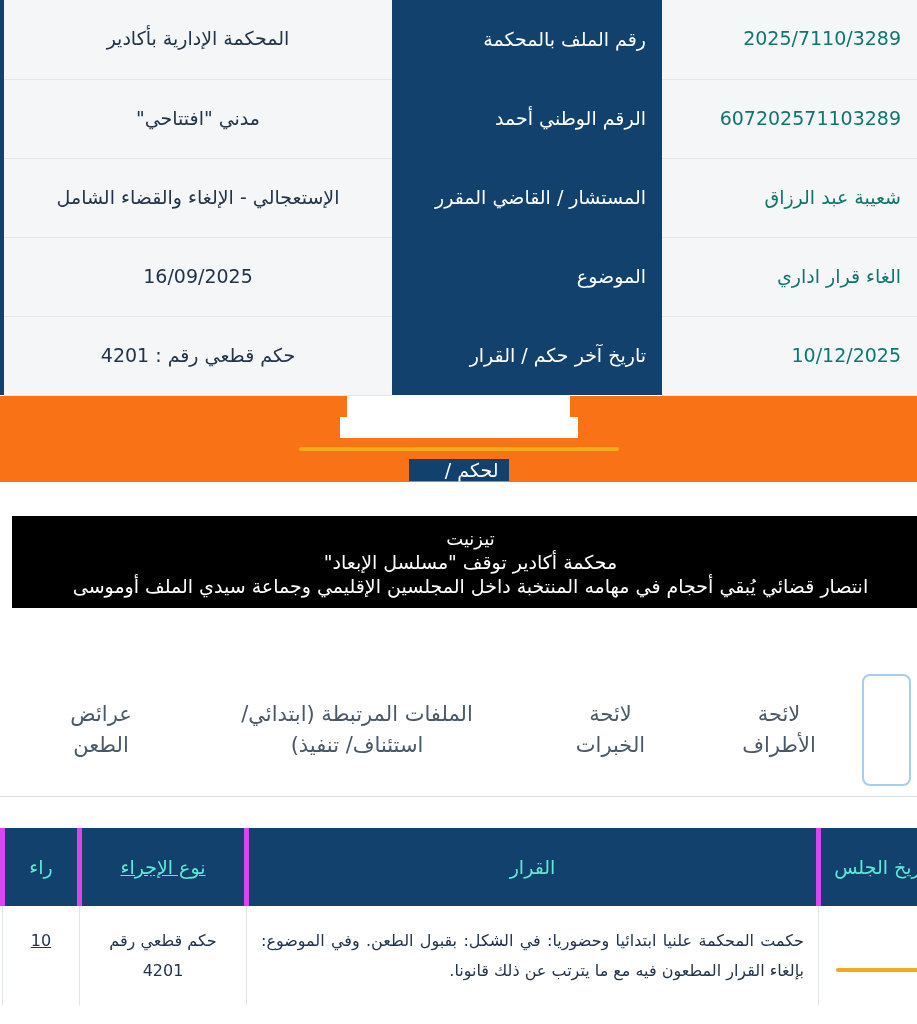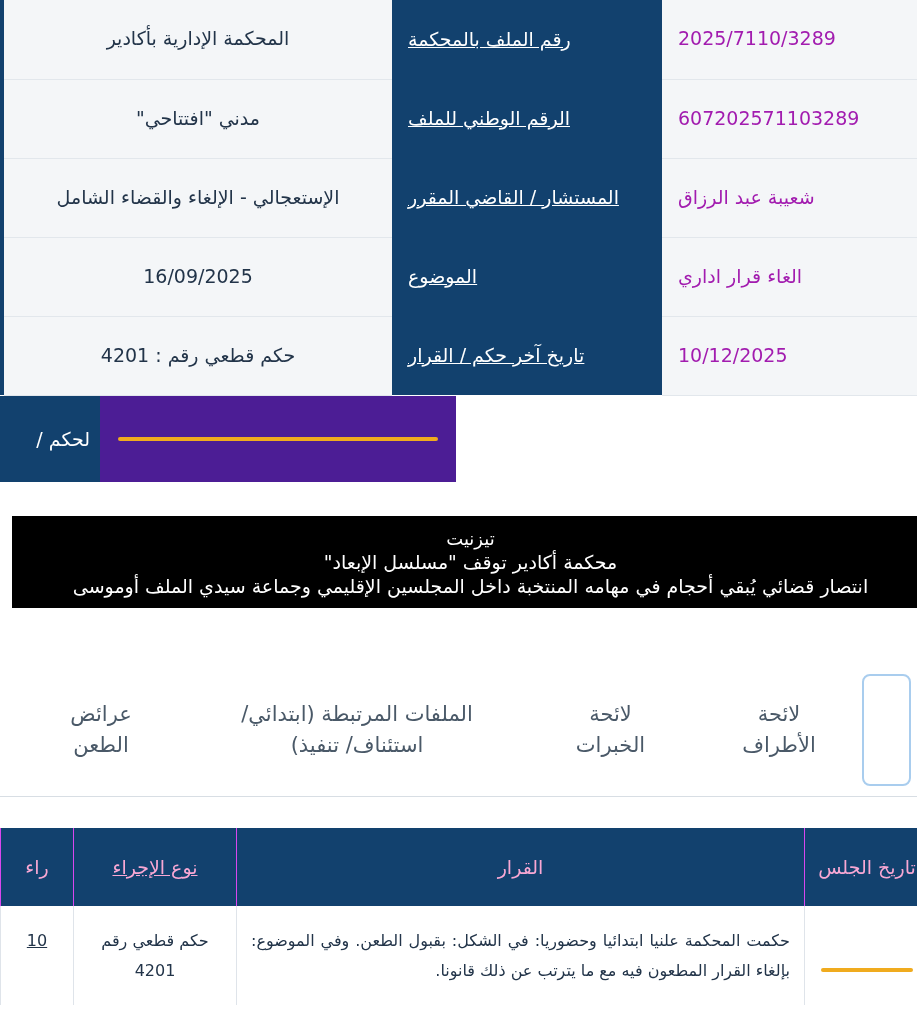--- a/index.html
+++ b/index.html
@@ -25,30 +25,29 @@
   .case-table tr { height: 79px; }
   .case-table td {
     vertical-align: middle;
     font-size: 19px;
     line-height: 1.45;
     padding: 2px 16px;
   }
   .col-value-right {
     width: 223px;
     background: #f4f6f8;
-    color: #a21caf;
-    text-align: left;
+    color: #0f766e;
+    text-align: right;
   }
   .col-label {
     width: 238px;
     background: #12416e;
     color: #ffffff;
-    text-align: left;
+    text-align: right;
     font-size: 18px;
-    text-decoration: underline;
   }
   .col-value-left {
     width: 356px;
     background: #f4f6f8;
     color: #223449;
     text-align: center;
   }
   .col-pad {
     width: 100px;
     background: #ffffff;
@@ -61,23 +60,24 @@
 
   .case-table td.col-value-right,
   .case-table td.col-value-left {
     border-bottom: 1px solid #e2e7ec;
   }
 
   
   .verdict-row {
     position: relative;
     height: 86px;
-    background: #4c1d95;
+    background: #f97316;
     display: flex;
     align-items: center;
+    flex-direction: column;
   }
   .verdict-spacer-right {
     width: 223px;
     height: 86px;
     background: #ffffff;
   }
   .verdict-mid {
     width: 238px;
     height: 86px;
     background: #ffffff;
@@ -171,27 +171,27 @@
   .session-table {
     position: absolute;
     left: 0;
     top: 828px;
     width: 917px;
     border-collapse: collapse;
     table-layout: fixed;
   }
   .session-table thead th {
     background: #12416e;
-    color: #f9a8d4;
+    color: #5eead4;
     font-size: 19px;
     font-weight: normal;
     height: 76px;
     vertical-align: middle;
     text-align: center;
-    border-left: 1px solid #d946ef;
+    border-left: 5px solid #d946ef;
   }
   .sh-date { width: 122px; }
   .sh-decision { width: 565px; }
   .sh-type { width: 160px; text-decoration: underline; }
   .sh-num { width: 70px; }
 
   .session-table tbody td {
     background: #ffffff;
     vertical-align: top;
     font-size: 16px;
@@ -218,21 +218,21 @@
 <table class="case-table">
   <tbody>
     <tr>
       <td class="col-value-right">2025/7110/3289</td>
       <td class="col-label">رقم الملف بالمحكمة</td>
       <td class="col-value-left">المحكمة الإدارية بأكادير</td>
       <td class="col-pad"></td>
     </tr>
     <tr>
       <td class="col-value-right">607202571103289</td>
-      <td class="col-label">الرقم الوطني للملف</td>
+      <td class="col-label">الرقم الوطني أحمد</td>
       <td class="col-value-left">مدني "افتتاحي"</td>
       <td class="col-pad"></td>
     </tr>
     <tr>
       <td class="col-value-right">شعيبة عبد الرزاق</td>
       <td class="col-label">المستشار / القاضي المقرر</td>
       <td class="col-value-left">الإستعجالي - الإلغاء والقضاء الشامل</td>
       <td class="col-pad"></td>
     </tr>
     <tr>

